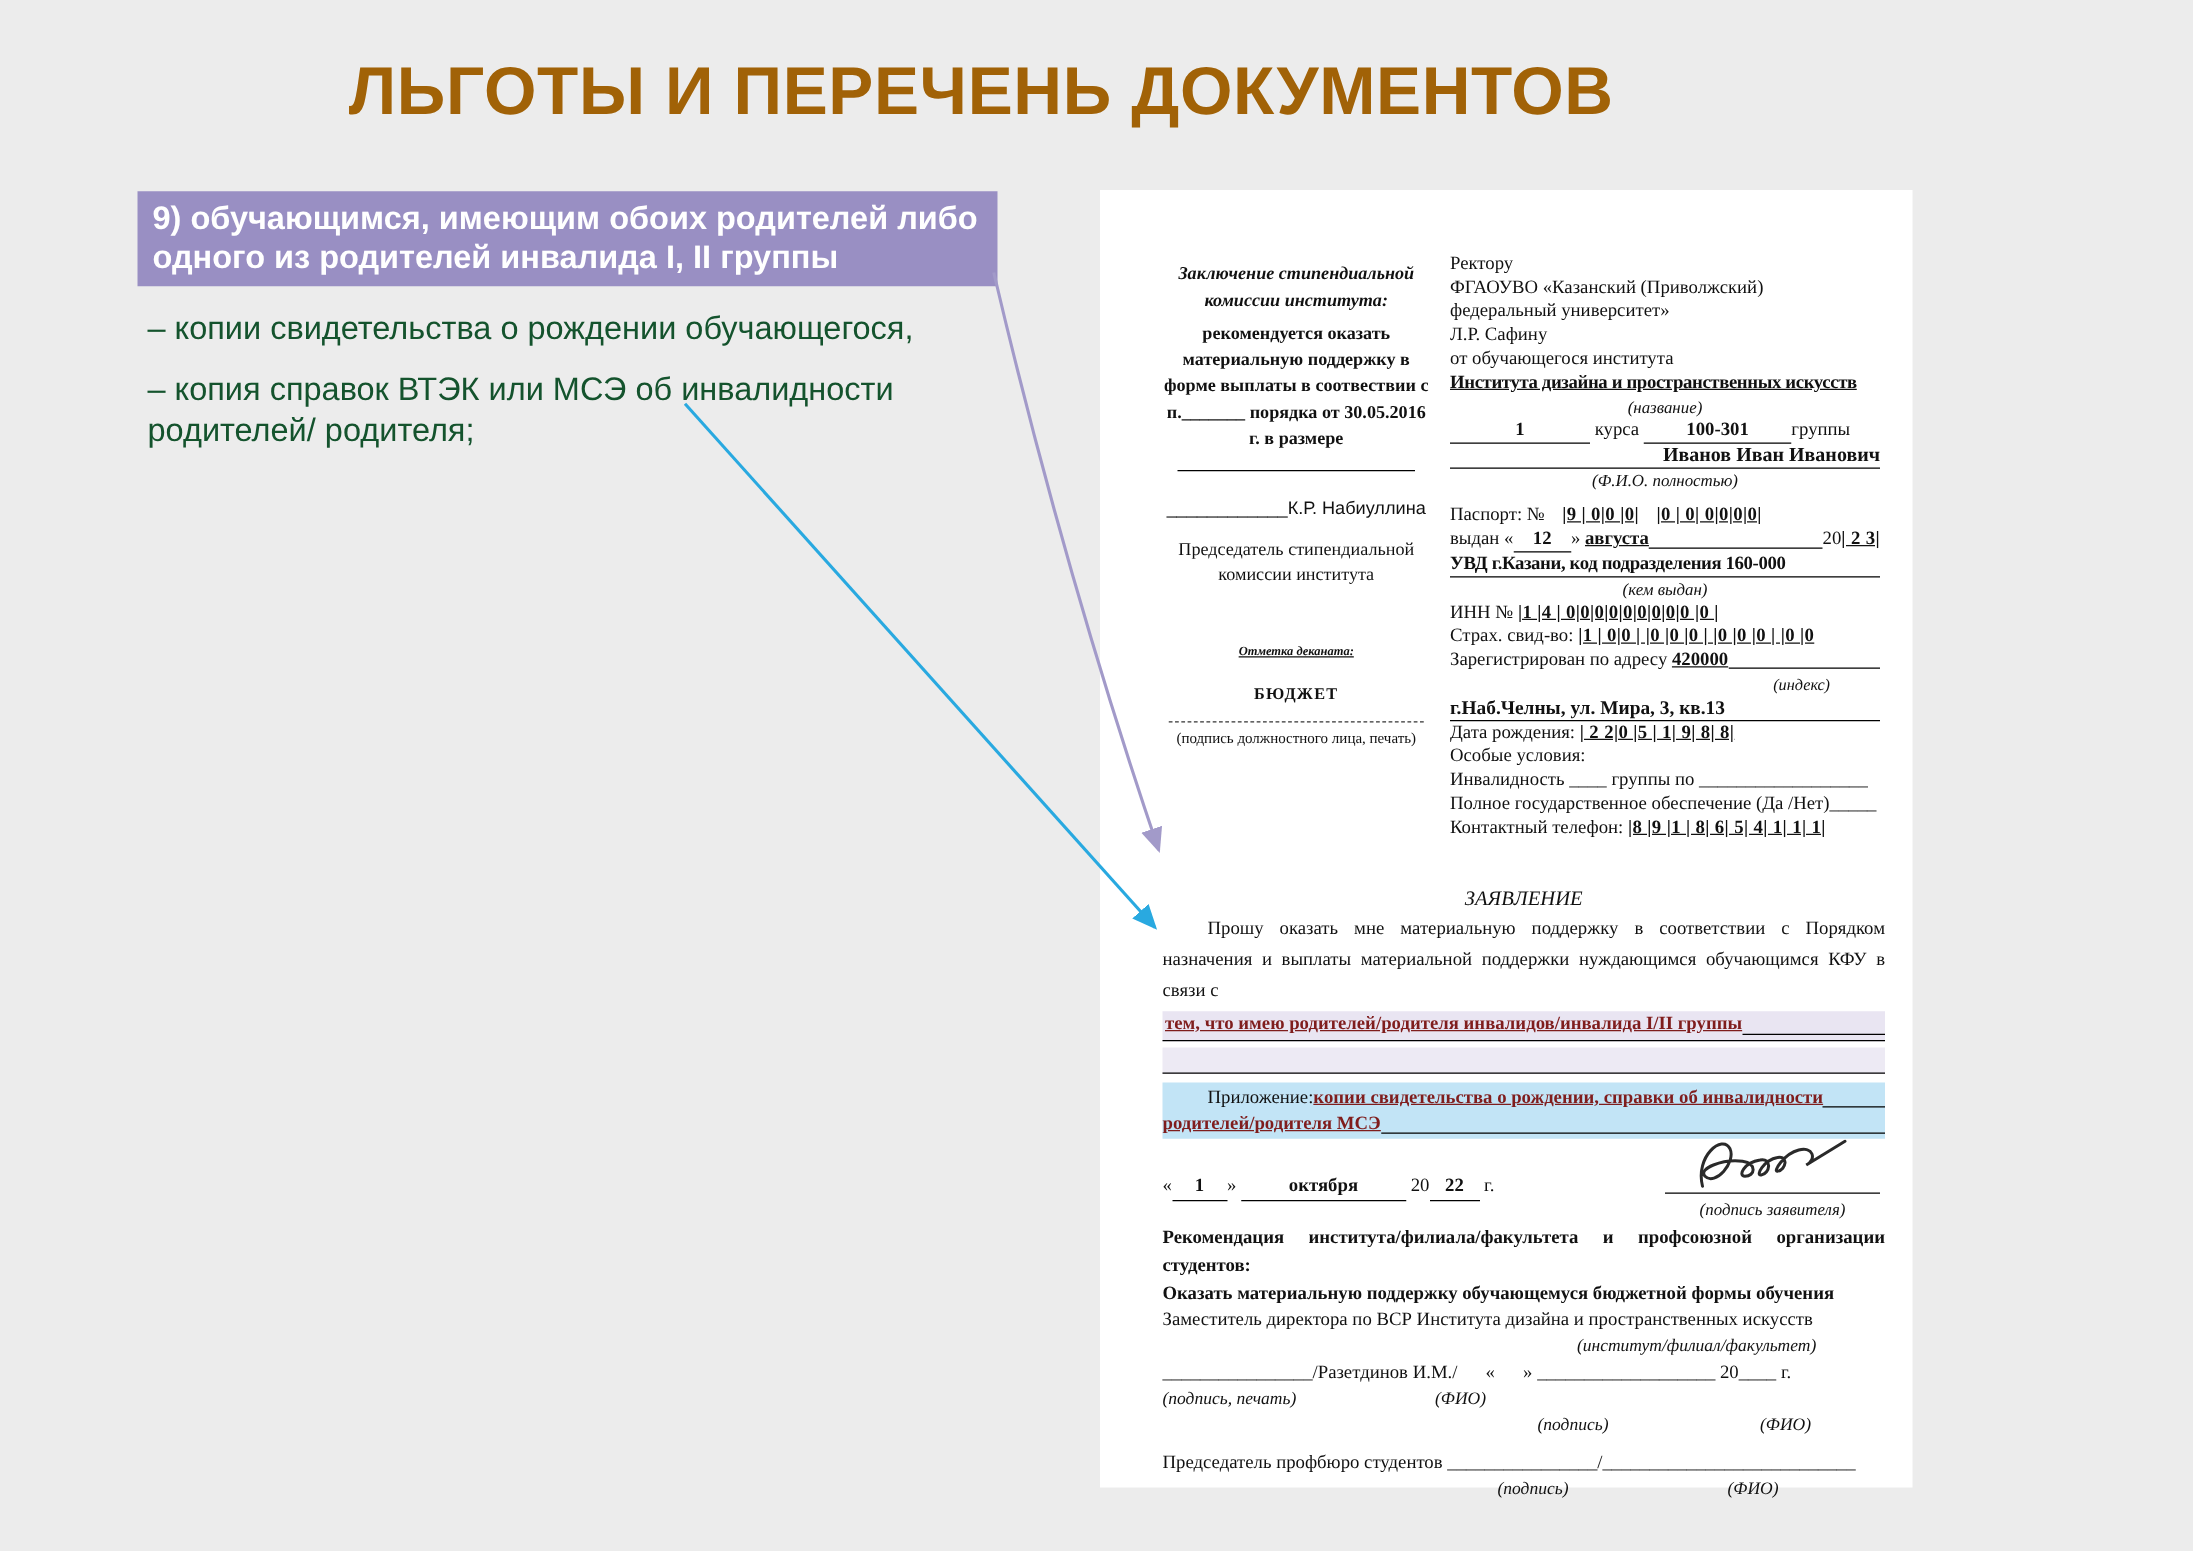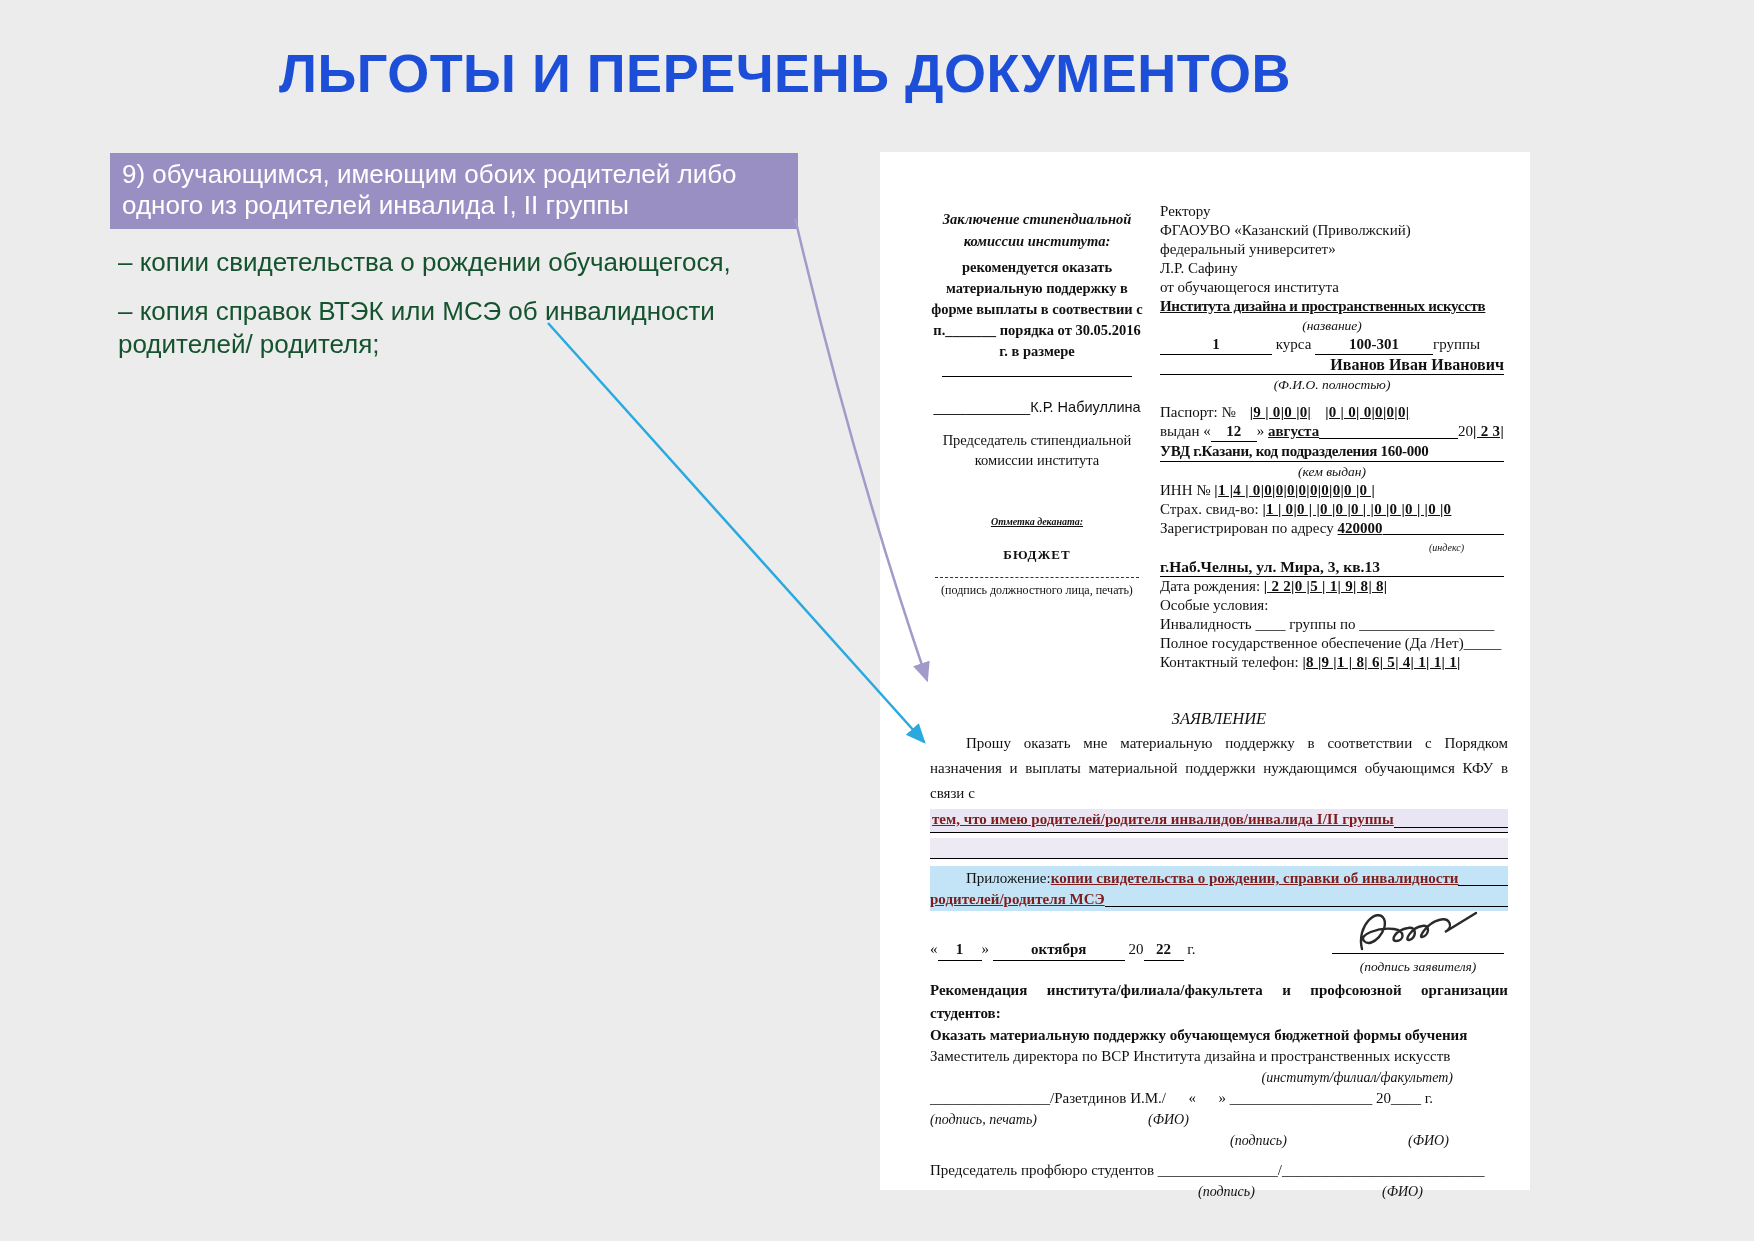--- a/index.html
+++ b/index.html
@@ -1,22 +1,22 @@
 <!DOCTYPE html>
 <html><head>
 <meta charset="utf-8">
 <style>
   html,body{margin:0;padding:0;background:#ececec;}
   .page{position:relative;width:1754px;height:1241px;background:#ececec;overflow:hidden;
         font-family:"Liberation Sans",sans-serif;color:#3d3d3d;}
   
   .title{position:absolute;left:0;top:42px;width:1570px;text-align:center;
-         font-size:54px;font-weight:bold;color:#1d4ed8;letter-spacing:.5px;}
+         font-size:54px;font-weight:bold;color:#a16207;letter-spacing:.5px;}
   .pbox{position:absolute;left:110px;top:153px;width:664px;background:#998fc3;color:#fff;
-        font-size:26px;line-height:31px;padding:6px 12px 8px 12px;}
+        font-size:26px;line-height:31px;padding:6px 12px 8px 12px;font-weight:bold;}
   .bullet{position:absolute;left:118px;font-size:26px;line-height:33px;color:#14532d;}
   .b1{top:246px;width:700px;}
   .b2{top:295px;width:700px;}
   
   .paper{position:absolute;left:880px;top:152px;width:650px;height:1038px;background:#fff;
          font-family:"Liberation Serif",serif;color:#111;}
   .b{font-weight:bold;} .u{text-decoration:underline;} .it{font-style:italic;}
   .ctr{text-align:center;} .pre{white-space:pre-wrap;}
   .digits{font-weight:bold;text-decoration:underline;white-space:pre;letter-spacing:.3px;}
   .ug{display:inline-block;border-bottom:1px solid #000;text-align:center;font-weight:bold;}
@@ -32,21 +32,21 @@
   .c-name{font-family:"Liberation Sans",sans-serif;font-size:14.5px;margin-top:22px;}
   .c-chair{margin-top:15px;line-height:20px;}
   .c-dean{margin-top:46px;font-weight:bold;font-style:italic;text-decoration:underline;font-size:10px;}
   .c-budget{margin-top:20px;font-weight:bold;font-size:13px;letter-spacing:1px;}
   .c-note{margin-top:5px;font-size:12px;white-space:nowrap;}
   
   .colr{position:absolute;left:280px;top:50px;width:344px;font-size:15px;line-height:19px;}
   .nm{font-size:13.5px;}
   .fio{font-size:16px;border-bottom:1.3px solid #000;text-align:right;}
   .bline{border-bottom:1.3px solid #000;}
-  .idx{text-align:right;padding-right:40px;font-size:10px;}
+  .idx{text-align:right;padding-right:40px;font-size:13px;}
   .sp{display:inline-block;width:14px;}
   
   .fullsec{position:absolute;left:50px;top:556px;width:578px;font-size:15px;line-height:21px;}
   .z-title{text-align:center;font-style:italic;font-size:16.5px;}
   .z-body{text-align:justify;text-indent:36px;line-height:25px;margin-top:2px;}
   .red{color:#7f1d1d;font-weight:bold;text-decoration:underline;}
   .strip1{background:#e9e5f2;border-bottom:1.4px solid #000;}
   .strip1.r1{margin-top:3px;padding:0 0 1px 2px;height:22px;}
   .strip1.r2{margin-top:5px;height:20px;background:#edeaf4;}
   .attach{margin-top:7px;background:#c2e4f6;padding:2px 0 1px;}

